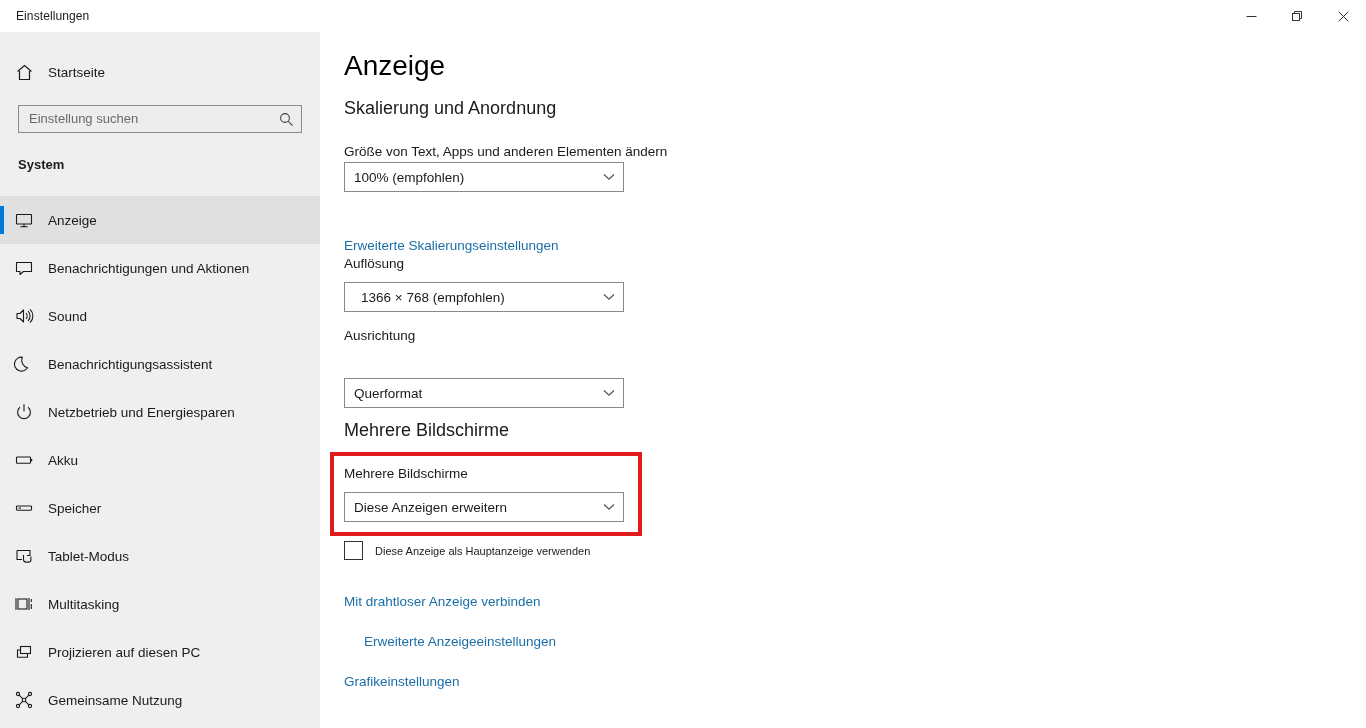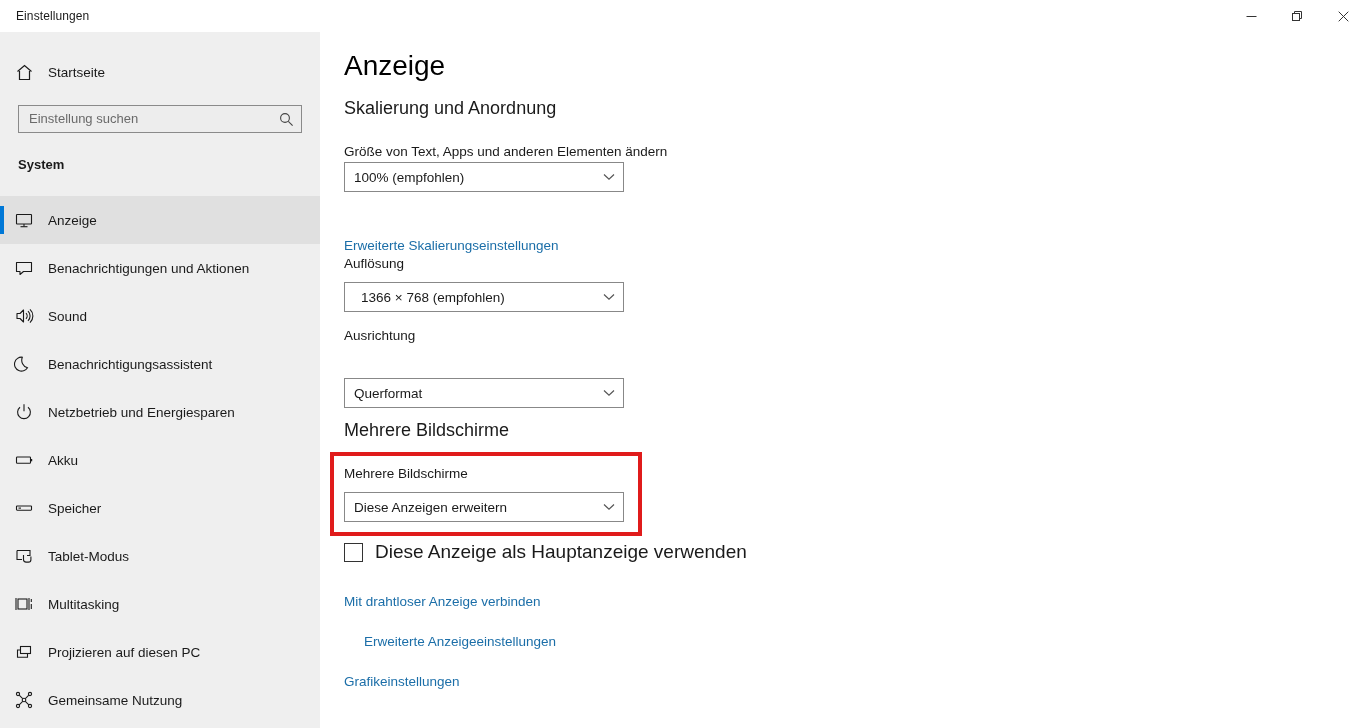--- a/index.html
+++ b/index.html
@@ -265,21 +265,21 @@
   }
   .checkbox-box {
     width: 19px;
     height: 19px;
     box-sizing: border-box;
     border: 1px solid #333333;
     background: #ffffff;
     margin-right: 12px;
   }
   .checkbox-label {
-    font-size: 19px;
+    font-size: 11px;
     color: #1a1a1a;
   }
 </style>
 </head>
 <body>
 
 <div class="app-window">
 
   <div class="titlebar">
     <div class="titlebar-text">Einstellungen</div>

